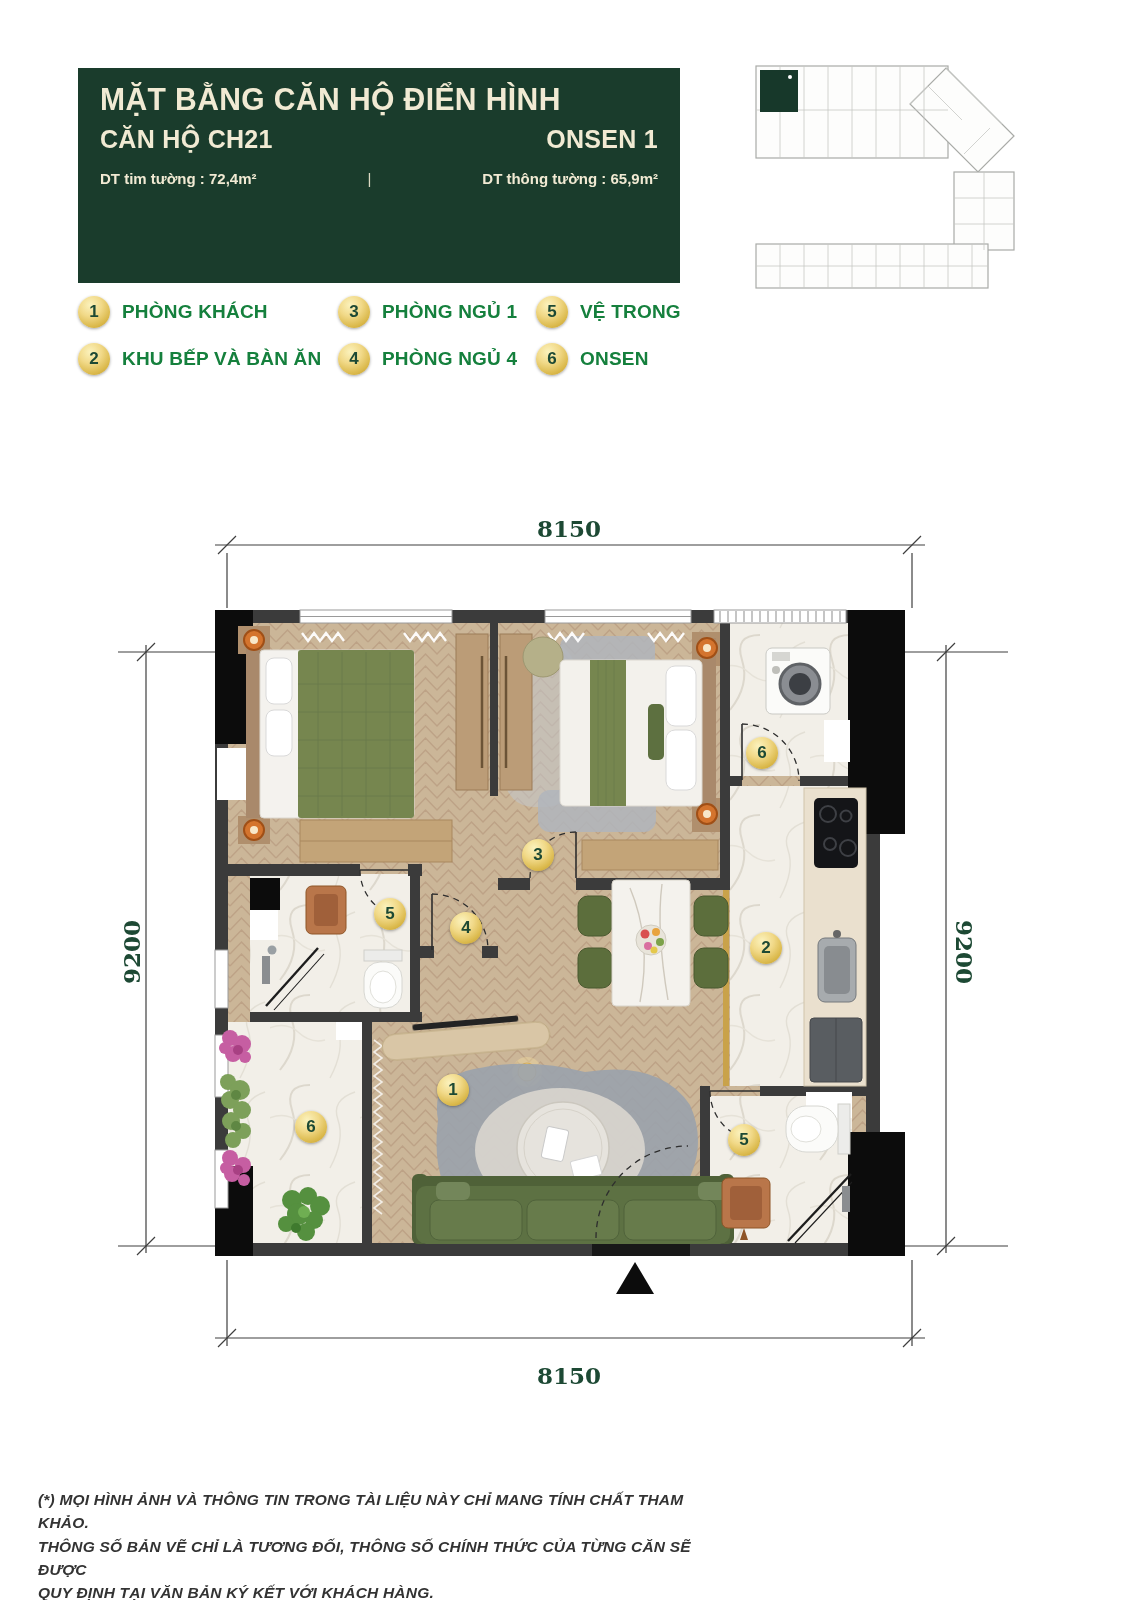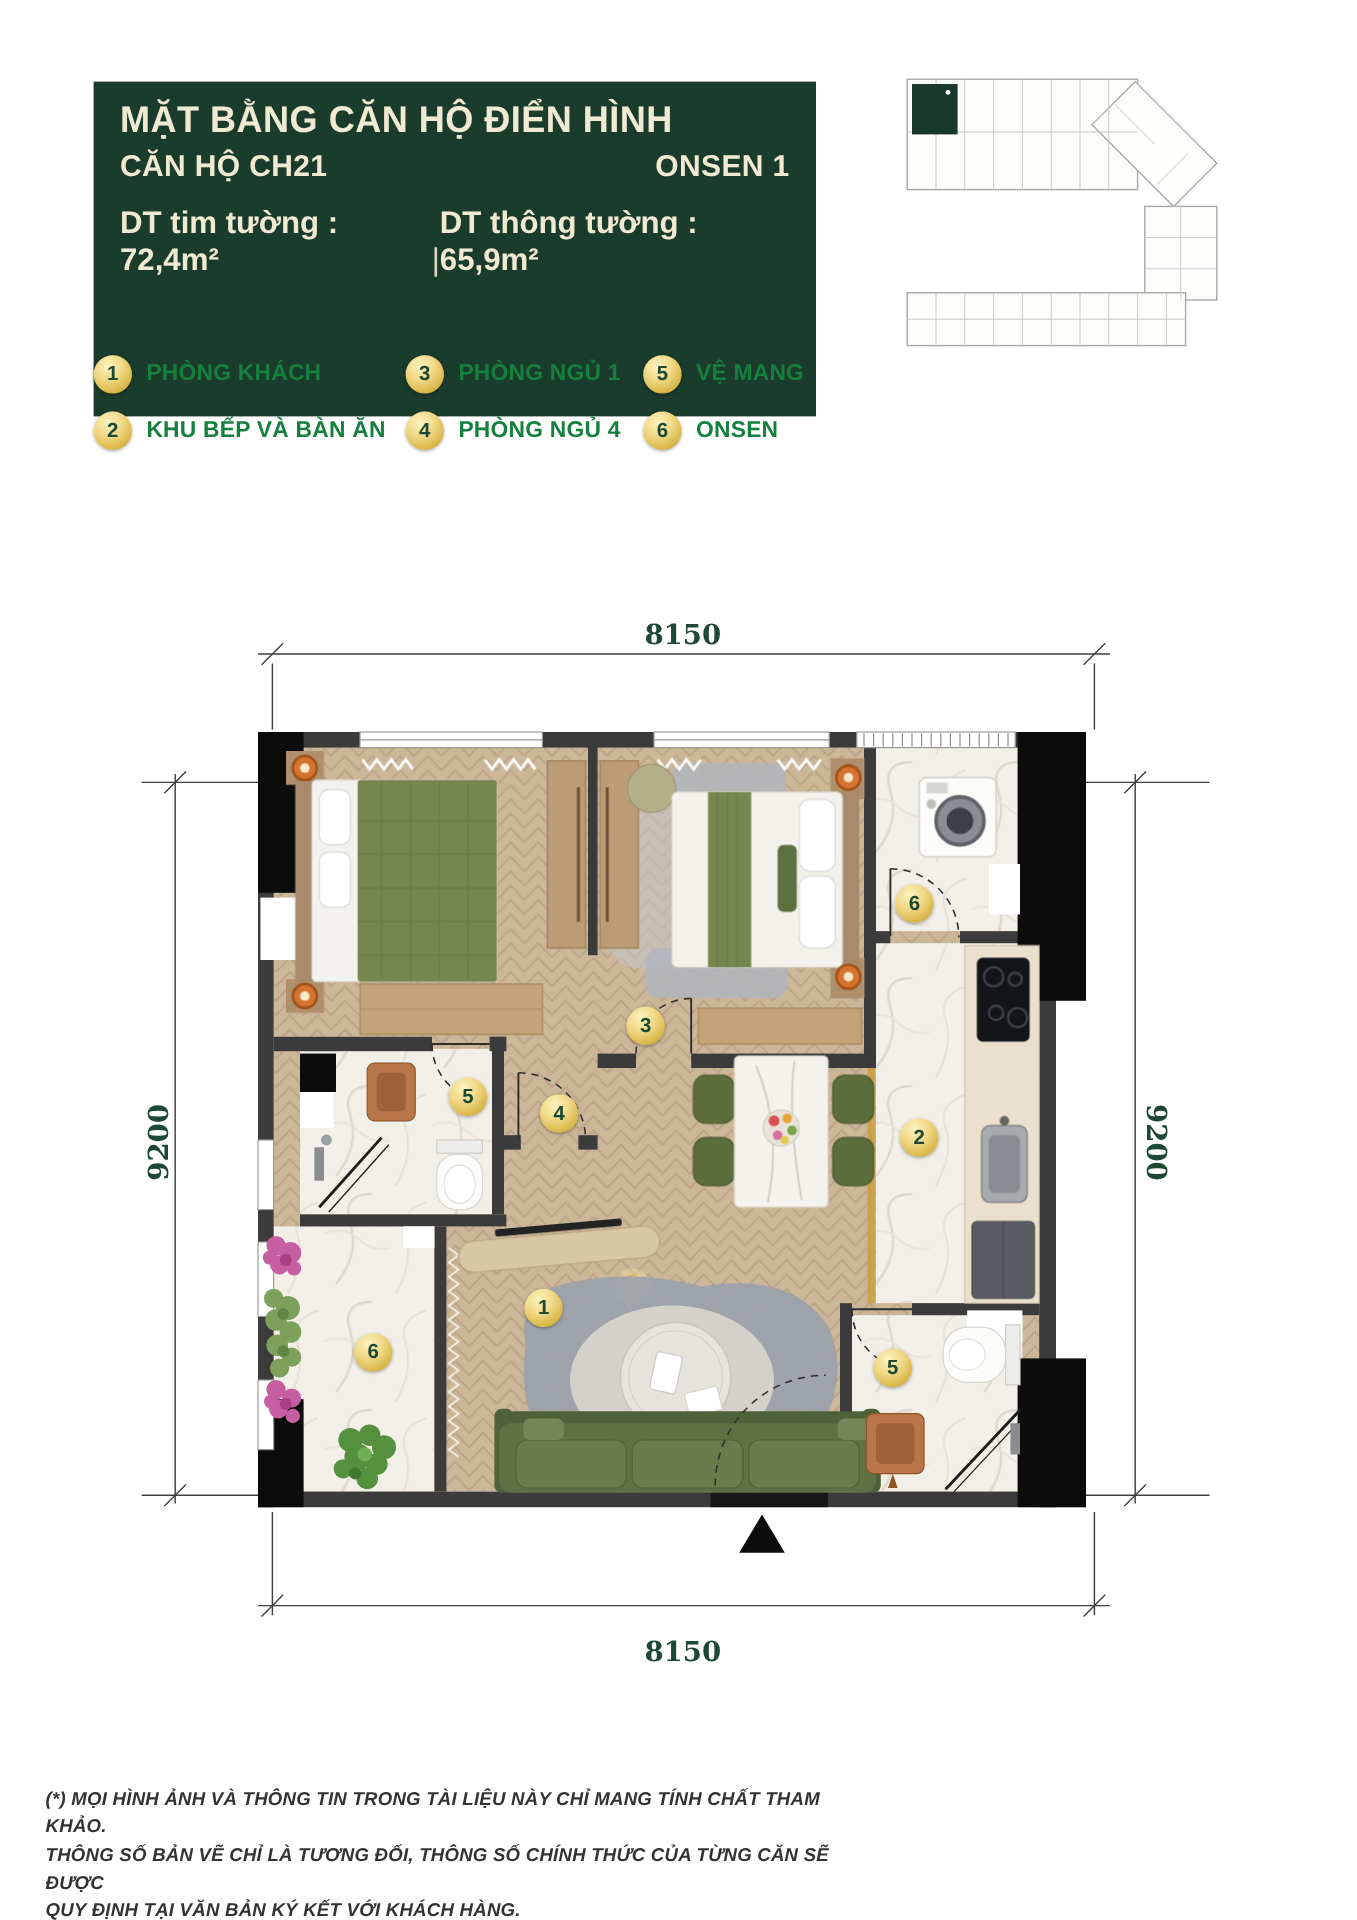--- a/index.html
+++ b/index.html
@@ -1,28 +1,28 @@
 <!DOCTYPE html>
 <html><head>
 <meta charset="utf-8">
 <style>
   html,body{margin:0;padding:0;background:#ffffff;}
   .page{position:relative;width:1131px;height:1600px;background:#fff;overflow:hidden;
         font-family:"Liberation Sans",sans-serif;}
 
   
-  .header-box{position:absolute;left:78px;top:68px;width:602px;height:279px;
+  .header-box{position:absolute;left:78px;top:68px;width:602px;height:215px;
               background:#1a3c2c;color:#f1ead3;box-sizing:border-box;
               padding:14px 22px 0 22px;}
   .hb-title{font-size:31px;font-weight:bold;letter-spacing:.4px;white-space:nowrap;
             transform:scaleX(.97);transform-origin:left;}
   .hb-row{display:flex;justify-content:space-between;align-items:baseline;
           font-size:25px;font-weight:bold;margin-top:7px;letter-spacing:.3px;}
   .hb-areas{display:flex;justify-content:space-between;align-items:flex-end;
-            font-size:26px;font-weight:bold;margin-top:16px;}
+            font-size:15px;font-weight:bold;margin-top:16px;}
   .hb-sep{font-weight:normal;opacity:.9;}
 
   
   .legend{position:absolute;left:78px;top:296px;width:608px;
           display:grid;grid-template-columns:260px 198px 150px;grid-row-gap:15px;}
   .legend-item{display:flex;align-items:center;gap:12px;}
   .legend-label{color:#15803d;font-size:19px;font-weight:bold;letter-spacing:.2px;white-space:nowrap;}
 
   .badge{width:32px;height:32px;border-radius:50%;flex:0 0 32px;
          background:radial-gradient(circle at 38% 28%, #fbf2bd 0%, #f1d988 38%, #dab84a 72%, #b8912b 100%);
@@ -78,21 +78,21 @@
     <div class="legend-item">
       <div class="badge">1</div>
       <div class="legend-label">PHÒNG KHÁCH</div>
     </div>
     <div class="legend-item">
       <div class="badge">3</div>
       <div class="legend-label">PHÒNG NGỦ 1</div>
     </div>
     <div class="legend-item">
       <div class="badge">5</div>
-      <div class="legend-label">VỆ MANG</div>
+      <div class="legend-label">VỆ TRONG</div>
     </div>
     <div class="legend-item">
       <div class="badge">2</div>
       <div class="legend-label">KHU BẾP VÀ BÀN ĂN</div>
     </div>
     <div class="legend-item">
       <div class="badge">4</div>
       <div class="legend-label">PHÒNG NGỦ 4</div>
     </div>
     <div class="legend-item">

